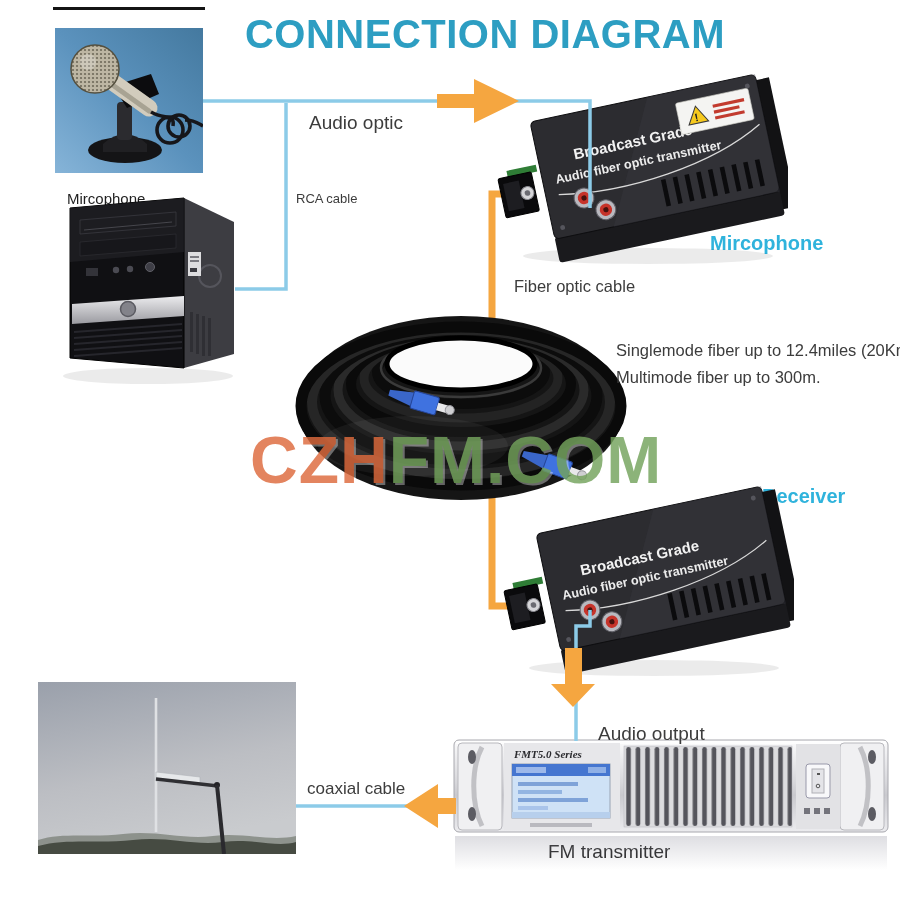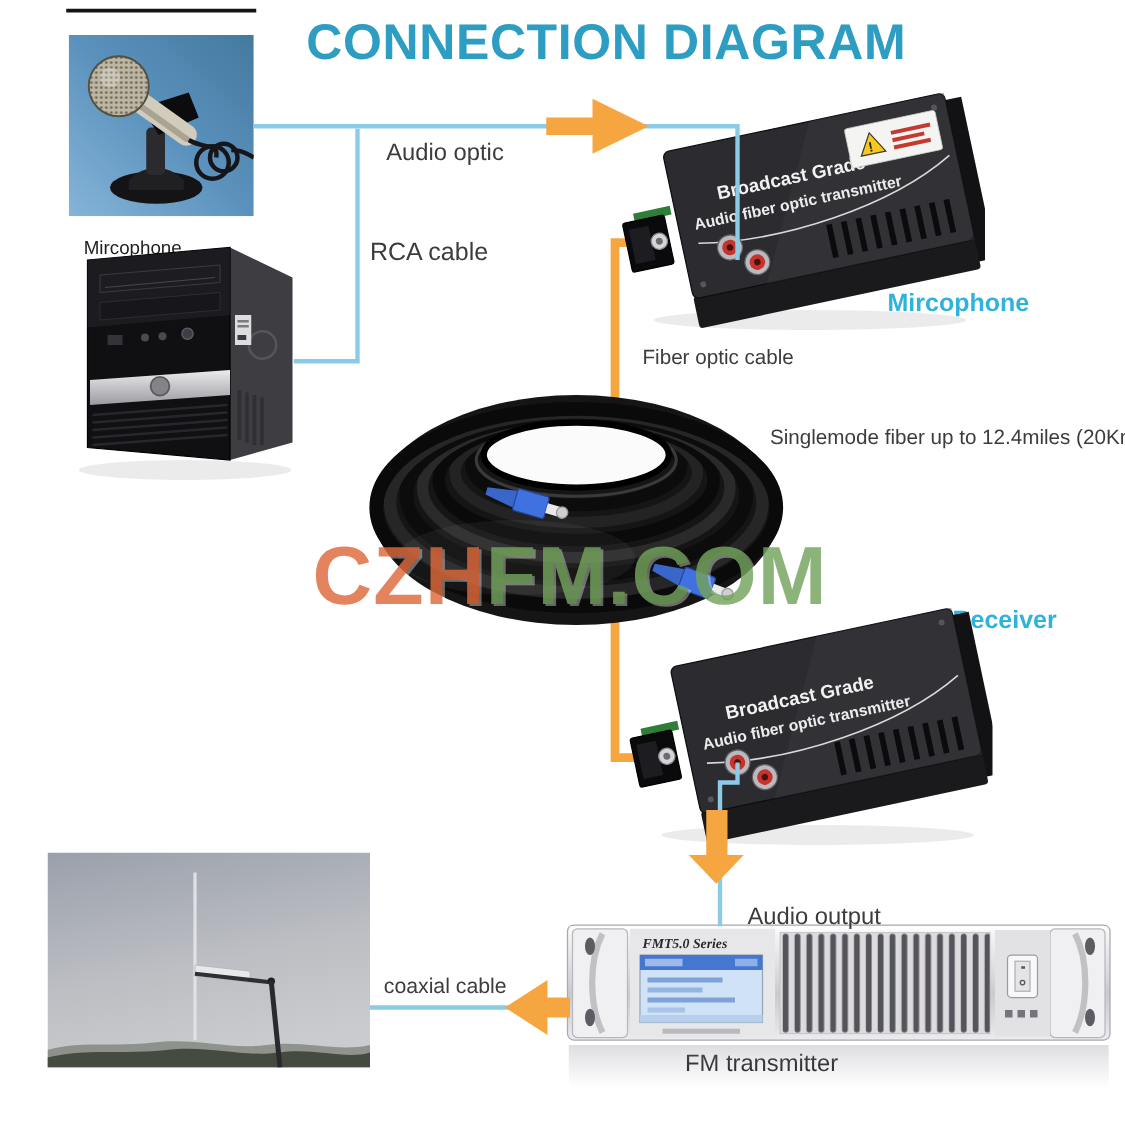--- a/index.html
+++ b/index.html
@@ -347,21 +347,22 @@
       <polyline points="296,806 454,806"></polyline>
     </g>
     <g fill="#F5A640">
       <polygon points="437,94 474,94 474,79 519,101 474,123 474,108 437,108"></polygon>
       <polygon points="565,648 582,648 582,684 595,684 573,707 551,684 565,684"></polygon>
       <polygon points="404,806 438,784 438,798 456,798 456,814 438,814 438,828"></polygon>
     </g>
   </svg>
 
   <div class="lbl z4" style="left:309px; top:112px; font-size:19px;">Audio optic</div>
-  <div class="lbl z4" style="left:296px; top:191px; font-size:20px;">RCA cable</div>
+  <div class="lbl z4" style="left:296px; top:191px; font-size:13px;">RCA cable</div>
   <div class="lbl z4" style="left:500px; top:277px;margin-left:14px;">Fiber optic cable</div>
   <div class="lbl z4" style="left:616px; top:341px;">Singlemode fiber up to 12.4miles (20Km)</div>
+  <div class="lbl z4" style="left:616px; top:368px;">Multimode fiber up to 300m.</div>
   <div class="lbl z4" style="left:598px; top:681px; font-size:19px;margin-top:42px;">Audio output</div>
   <div class="lbl z4" style="left:307px; top:779px; font-size:17px;text-align:center;">coaxial cable</div>
 
   <div class="watermark"><span class="wm1">CZH</span><span class="wm2">FM.COM</span></div>
 
 </div>
 
 </body></html>

